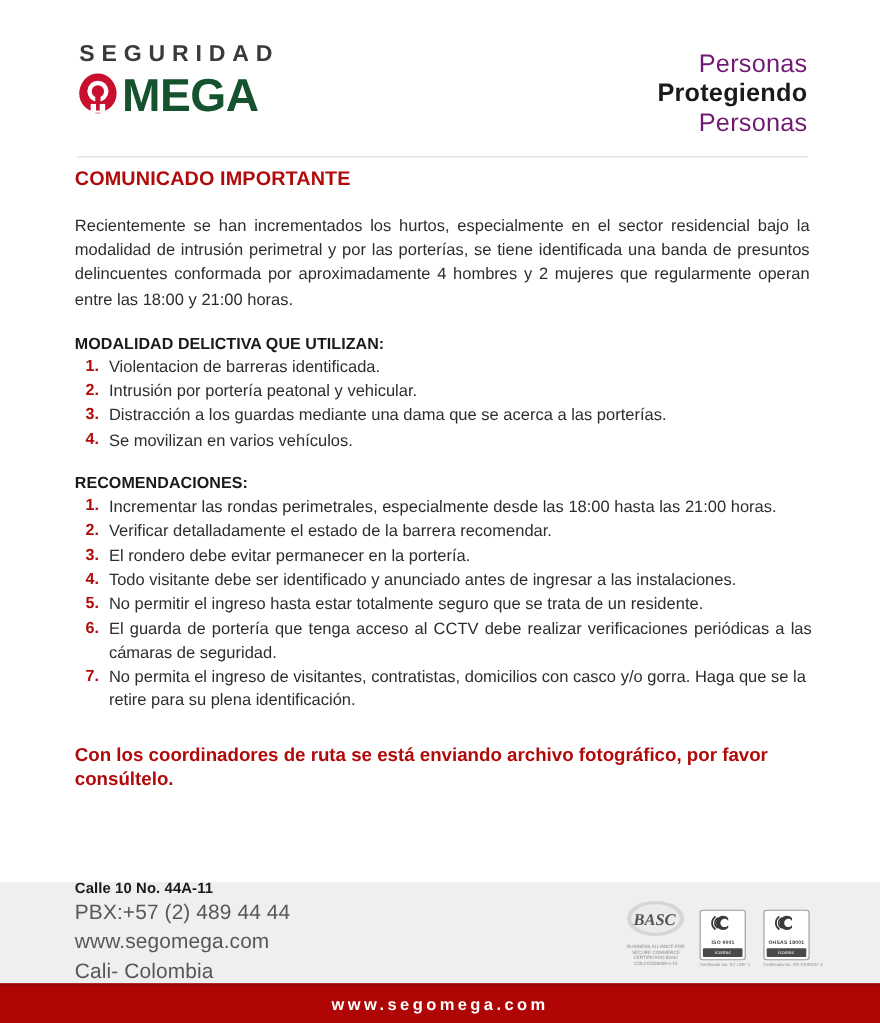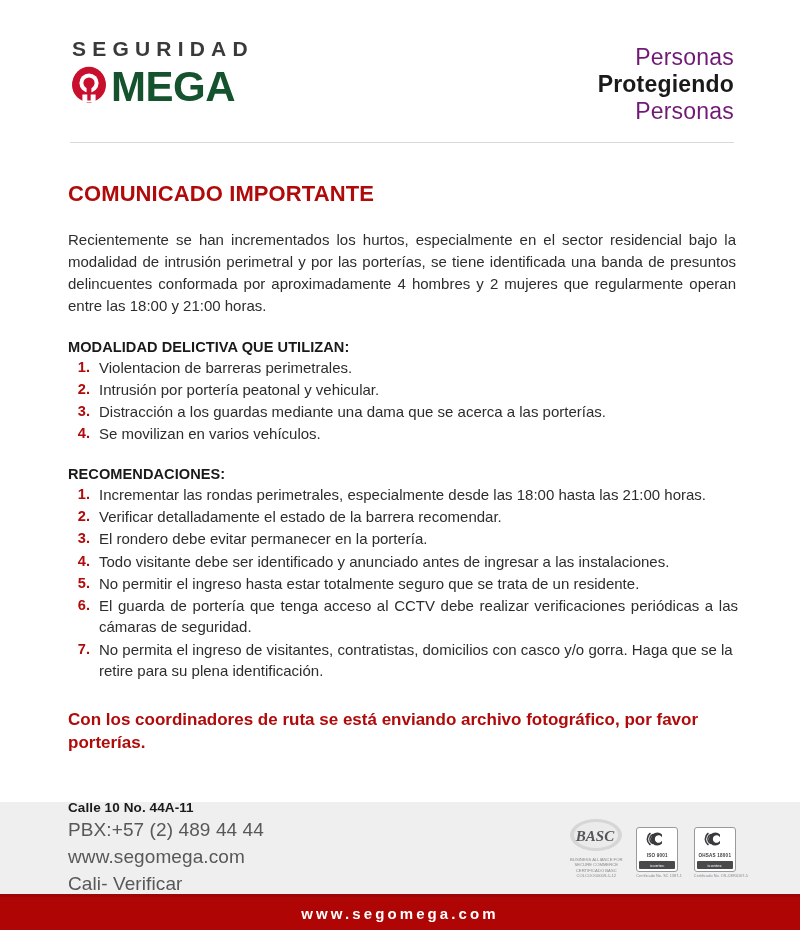--- a/index.html
+++ b/index.html
@@ -79,25 +79,25 @@
     height: 1px;
     background: #d9d9d9;
   }
 
   
   .content {
     padding: 0 56px 0 68px;
     flex: 1 1 auto;
   }
   h1.comunicado {
-    font-size: 22px;
+    font-size: 18px;
     font-weight: bold;
     color: #b00a0a;
     letter-spacing: 0.1px;
-    margin: 38px 0 0 0;
+    margin: 9px 0 0 0;
     line-height: 1.2;
   }
   p.para {
     font-size: 15px;
     line-height: 1.48;
     color: #2d2d2f;
     margin: 21px 0 0 0;
     text-align: justify;
     padding-right: 8px;
   }
@@ -256,21 +256,21 @@
   <div class="content">
 
     <h1 class="comunicado">COMUNICADO IMPORTANTE</h1>
 
     <p class="para">Recientemente se han incrementados los hurtos, especialmente en el sector residencial bajo la modalidad de intrusión perimetral y por las porterías, se tiene identificada una banda de presuntos delincuentes conformada por aproximadamente 4 hombres y 2 mujeres que regularmente operan entre las 18:00 y 21:00 horas.</p>
 
     <h2 class="section">MODALIDAD DELICTIVA QUE UTILIZAN:</h2>
     <ol class="list">
       <li>
         <span class="num">1.</span>
-        <span class="txt">Violentacion de barreras perimetrales.</span>
+        <span class="txt">Violentacion de barreras identificada.</span>
       </li>
       <li>
         <span class="num">2.</span>
         <span class="txt">Intrusión por portería peatonal y vehicular.</span>
       </li>
       <li>
         <span class="num">3.</span>
         <span class="txt">Distracción a los guardas mediante una dama que se acerca a las porterías.</span>
       </li>
       <li>
@@ -304,29 +304,29 @@
       <li>
         <span class="num">6.</span>
         <span class="txt just">El guarda de portería que tenga acceso al CCTV debe realizar verificaciones periódicas a las cámaras de seguridad.</span>
       </li>
       <li>
         <span class="num">7.</span>
         <span class="txt">No permita el ingreso de visitantes, contratistas, domicilios con casco y/o gorra. Haga que se la retire para su plena identificación.</span>
       </li>
     </ol>
 
-    <p class="closing">Con los coordinadores de ruta se está enviando archivo fotográfico, por favor porterías.</p>
+    <p class="closing">Con los coordinadores de ruta se está enviando archivo fotográfico, por favor consúltelo.</p>
   </div>
 
   <div class="footer-band">
     <div class="addr">
       <div class="l1">Calle 10 No. 44A-11</div>
       <div class="ln">PBX:+57 (2) 489 44 44</div>
       <div class="ln">www.segomega.com</div>
-      <div class="ln">Cali- Verificar</div>
+      <div class="ln">Cali- Colombia</div>
     </div>
 
     <div class="badges">
       <div class="basc">
         <svg width="56" height="34" viewBox="0 0 56 34" aria-hidden="true">
           <ellipse cx="28" cy="17" rx="26" ry="16" fill="#d6d6d6"></ellipse>
           <ellipse cx="28" cy="17" rx="22" ry="13" fill="#ebebeb"></ellipse>
           <text x="27" y="23" font-family="Liberation Serif, serif" font-size="15" font-style="italic" font-weight="bold" fill="#55555a" text-anchor="middle">BASC</text>
         </svg>
         <div class="basc-text">BUSINESS ALLIANCE FOR SECURE COMMERCE CERTIFICADO BASC COLCOO00009-1-12</div>

